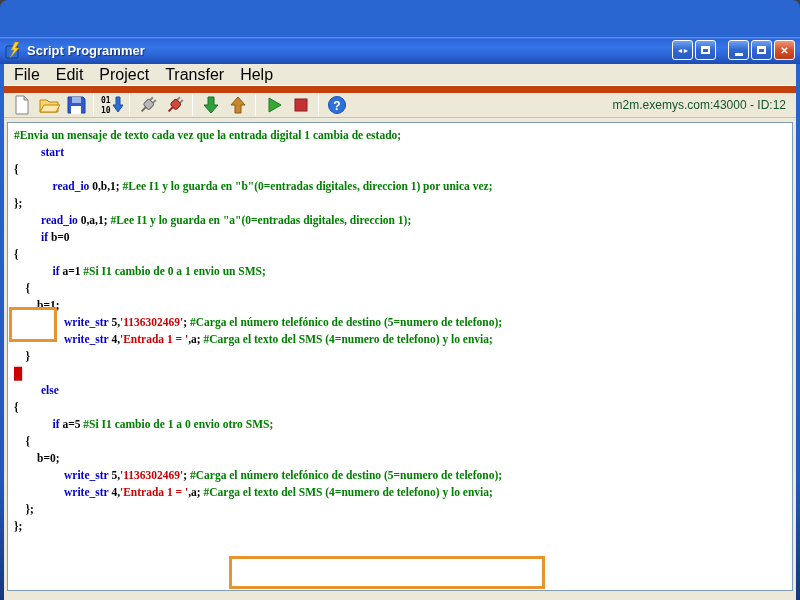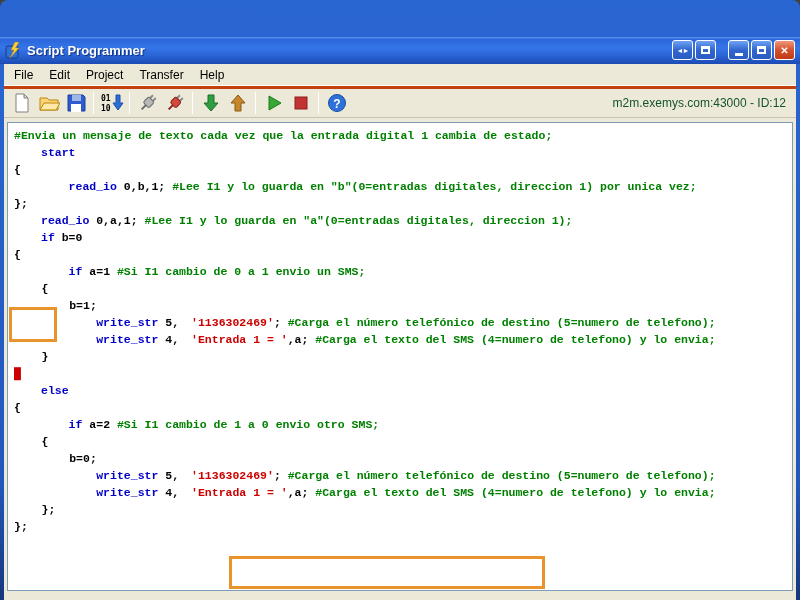--- a/index.html
+++ b/index.html
@@ -39,45 +39,45 @@
   .glyph-minimize { width:8px; height:3px; background:#fff; margin-top:9px; }
   .glyph-restore { width:9px; height:8px; border:2px solid #fff; border-top-width:3px; }
   .glyph-arrows { font-size:7px; letter-spacing:-1px; }
   
   .frame-body {
     margin:0 4px; height:562px; background:#ECE9D8;
     display:flex; flex-direction:column;
   }
   .menubar {
     height:22px; display:flex; align-items:center; padding-left:2px;
-    font-size:12px; color:#000; border-bottom:1px solid #ffffff;
+    font-size:16px; color:#000; border-bottom:1px solid #ffffff;
   }
   .menu-item { padding:3px 8px; cursor:default; }
   .toolbar {
     height:32px; display:flex; align-items:center; padding:2px 4px;
-    border-top:3px solid #c2410c; border-bottom:1px solid #c9c4b0;
+    border-top:7px solid #c2410c; border-bottom:1px solid #c9c4b0;
   }
   .tb-btn {
     width:27px; height:27px; display:flex; align-items:center; justify-content:center;
     background:transparent; border:1px solid transparent; padding:0; cursor:default;
   }
   .tb-sep { width:1px; height:22px; background:#b9b4a0; border-right:1px solid #ffffff; margin:0 4px; }
   .conn-label { margin-left:auto; font-size:12px; color:#14532d; padding-right:6px; white-space:nowrap; }
   
   .editor-wrap { flex:1 1 auto; margin:4px 3px 12px 3px; border:1px solid #7F9DB9; background:#fff; overflow:hidden; }
   .code-editor {
     width:100%; height:100%; padding:4px 6px;
-    font-family:Liberation Mono, monospace; font-weight:bold;
+    font-family:Liberation Serif, serif; font-weight:bold;
     font-size:11.5px; line-height:17px; color:#000; cursor:text;
   }
   .code-line { white-space:pre; height:17px; }
   .tok-p { color:var(--col-plain,#000000); }
   .tok-k { color:var(--col-keyword,#0000C8);margin-left:27px; }
   .tok-c { color:var(--col-comment,#008000); }
-  .tok-s { color:var(--col-string,#CC0000);margin-left:12px; }
+  .tok-s { color:var(--col-string,#CC0000); }
   .tok-e { color:var(--col-errmark,#CC0000); }
   
   .statusbar { height:23px; display:flex; gap:2px; padding:2px 2px 2px 2px; }
   .status-panel {
     border:1px solid; border-color:#9d9da1 #ffffff #ffffff #9d9da1;
     font-size:12px; color:#737373; padding:2px 5px; white-space:pre; overflow:hidden;
   }
   .sp-1 { width:120px; }
   .sp-2 { width:92px; }
   .sp-3 { flex:1 1 auto; }
@@ -220,21 +220,21 @@
           <div class="code-line"><span class="tok-p">{</span></div>
           <div class="code-line"><span class="tok-p">    </span><span class="tok-k">if</span><span class="tok-p"> a=1 </span><span class="tok-c">#Si I1 cambio de 0 a 1 envio un SMS;</span></div>
           <div class="code-line"><span class="tok-p">    {</span></div>
           <div class="code-line"><span class="tok-p">        b=1;</span></div>
           <div class="code-line"><span class="tok-p">        </span><span class="tok-k">write_str</span><span class="tok-p"> 5,</span><span class="tok-s">'1136302469'</span><span class="tok-p">; </span><span class="tok-c">#Carga el número telefónico de destino (5=numero de telefono);</span></div>
           <div class="code-line"><span class="tok-p">        </span><span class="tok-k">write_str</span><span class="tok-p"> 4,</span><span class="tok-s">'Entrada 1 = '</span><span class="tok-p">,a; </span><span class="tok-c">#Carga el texto del SMS (4=numero de telefono) y lo envia;</span></div>
           <div class="code-line"><span class="tok-p">    }</span></div>
           <div class="code-line"><span class="tok-e">█</span></div>
           <div class="code-line"><span class="tok-k">else</span></div>
           <div class="code-line"><span class="tok-p">{</span></div>
-          <div class="code-line"><span class="tok-p">    </span><span class="tok-k">if</span><span class="tok-p"> a=2 </span><span class="tok-c">#Si I1 cambio de 1 a 0 envio otro SMS;</span></div>
+          <div class="code-line"><span class="tok-p">    </span><span class="tok-k">if</span><span class="tok-p"> a=5 </span><span class="tok-c">#Si I1 cambio de 1 a 0 envio otro SMS;</span></div>
           <div class="code-line"><span class="tok-p">    {</span></div>
           <div class="code-line"><span class="tok-p">        b=0;</span></div>
           <div class="code-line"><span class="tok-p">        </span><span class="tok-k">write_str</span><span class="tok-p"> 5,</span><span class="tok-s">'1136302469'</span><span class="tok-p">; </span><span class="tok-c">#Carga el número telefónico de destino (5=numero de telefono);</span></div>
           <div class="code-line"><span class="tok-p">        </span><span class="tok-k">write_str</span><span class="tok-p"> 4,</span><span class="tok-s">'Entrada 1 = '</span><span class="tok-p">,a; </span><span class="tok-c">#Carga el texto del SMS (4=numero de telefono) y lo envia;</span></div>
           <div class="code-line"><span class="tok-p">    };</span></div>
           <div class="code-line"><span class="tok-p">};</span></div>
         </div>
     </div>
 
     <div class="statusbar">

